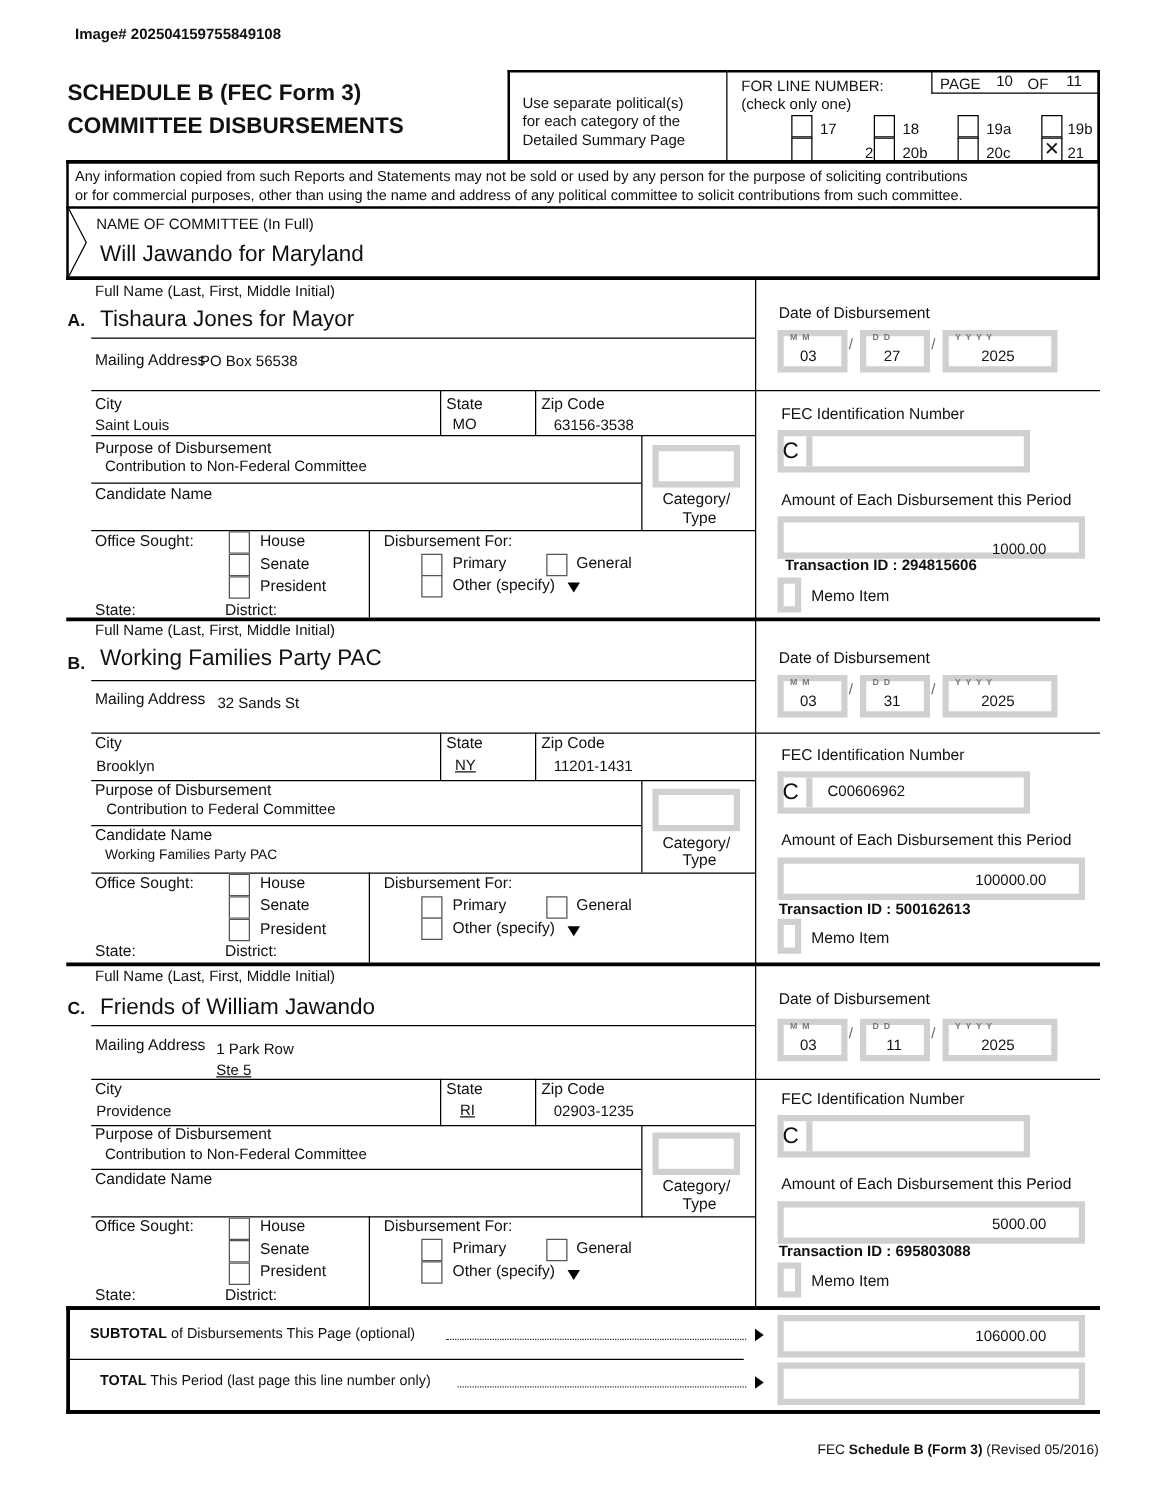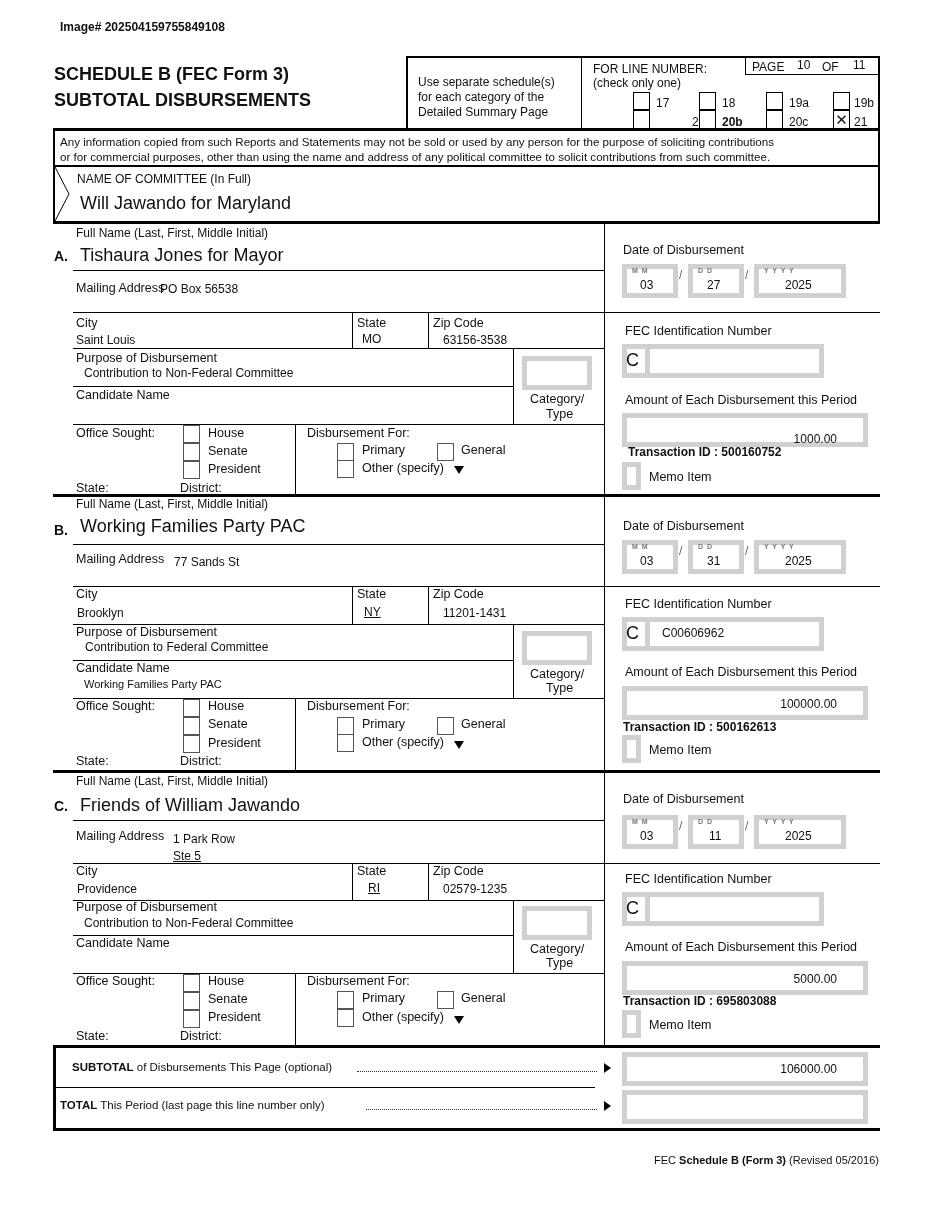--- a/index.html
+++ b/index.html
@@ -20,24 +20,24 @@
   .dots { position:absolute; border-bottom:1px dotted #333; height:0; }
   .arrow { position:absolute; width:0; height:0; border-top:5px solid transparent; border-bottom:5px solid transparent; border-left:7px solid #000; }
   .downtri { position:absolute; width:0; height:0; border-left:5px solid transparent; border-right:5px solid transparent; border-top:8px solid #000; }
 </style>
 </head>
 <body>
 
 <div class="t" style="left:60px;top:20px;font-size:12px;font-weight:bold;">Image# 202504159755849108</div>
 
 <div class="t" style="left:54px;top:64px;font-size:18px;font-weight:bold;">SCHEDULE B  (FEC Form 3)</div>
-<div class="t" style="left:54px;top:90px;font-size:18px;font-weight:bold;">SUBTOTAL DISBURSEMENTS</div>
+<div class="t" style="left:54px;top:90px;font-size:18px;font-weight:bold;">COMMITTEE DISBURSEMENTS</div>
 
 <div class="box" style="left:406px;top:56px;width:176px;height:74px;border-width:2px 1px 0 2px;"></div>
-<div class="t small" style="left:418px;top:75px;">Use separate schedule(s)</div>
+<div class="t small" style="left:418px;top:75px;">Use separate political(s)</div>
 <div class="t small" style="left:418px;top:90px;">for each category of the</div>
 <div class="t small" style="left:418px;top:105px;">Detailed Summary Page</div>
 
 <div class="box" style="left:582px;top:56px;width:298px;height:74px;border-width:2px 2px 0 0;"></div>
 <div class="t small" style="left:593px;top:62px;">FOR LINE NUMBER:</div>
 <div class="t small" style="left:593px;top:76px;">(check only one)</div>
 <div class="box" style="left:745px;top:56px;width:135px;height:19px;border-width:0 0 1px 1px;"></div>
 <div class="t small" style="left:752px;top:60px;">PAGE</div>
 <div class="t small" style="left:797px;top:58px;">10</div>
 <div class="t small" style="left:822px;top:60px;">OF</div>
@@ -48,21 +48,21 @@
 <div class="cb" style="left:699px;top:92px;border-color:#000;"></div>
 <div class="t small" style="left:722px;top:96px;">18</div>
 <div class="cb" style="left:766px;top:92px;border-color:#000;"></div>
 <div class="t small" style="left:789px;top:96px;">19a</div>
 <div class="cb" style="left:833px;top:92px;border-color:#000;"></div>
 <div class="t small" style="left:854px;top:96px;">19b</div>
 
 <div class="cb" style="left:633px;top:110px;border-color:#000;border-bottom:none;"></div>
 <div class="t small" style="left:692px;top:115px;">20a</div>
 <div class="cb" style="left:699px;top:110px;border-color:#000;border-bottom:none;"></div>
-<div class="t small" style="left:722px;top:115px;font-weight:bold;">20b</div>
+<div class="t small" style="left:722px;top:115px;">20b</div>
 <div class="cb" style="left:766px;top:110px;border-color:#000;border-bottom:none;"></div>
 <div class="t small" style="left:789px;top:115px;">20c</div>
 <div class="cb" style="left:833px;top:110px;border-color:#000;border-bottom:none;text-align:center;font-size:15px;line-height:18px;">✕</div>
 <div class="t small" style="left:854px;top:115px;">21</div>
 
 <div class="abs" style="left:53px;top:128px;width:827px;height:3px;background:#000;"></div>
 <div class="vline" style="left:53px;top:128px;height:96px;width:2px;"></div>
 <div class="vline" style="left:878px;top:56px;height:168px;width:2px;"></div>
 
 <div class="t" style="left:60px;top:135px;font-size:11.6px;">Any information copied from such Reports and Statements may not be sold or used by any person for the purpose of soliciting contributions</div>
@@ -139,33 +139,33 @@
 
   <div class="t label" style="left:625px;top:324px;">FEC Identification Number</div>
   <div class="gbox" style="left:622px;top:344px;width:202px;height:34px;"></div>
   <div class="vline" style="left:645px;top:349px;height:24px;width:5px;background:#cfd1d1;"></div>
   <div class="t" style="left:626px;top:350px;font-size:18px;">C</div>
   <div class="t val" style="left:662px;top:353px;"></div>
 
   <div class="t label" style="left:625px;top:393px;">Amount of Each Disbursement this Period</div>
   <div class="gbox" style="left:622px;top:413px;width:246px;height:34px;"></div>
   <div class="t val" style="left:600px;top:432px;width:237px;text-align:right;">1000.00</div>
-  <div class="t" style="left:628px;top:445px;font-size:12px;font-weight:bold;"><span>Transaction ID : </span><span>500160752</span></div>
+  <div class="t" style="left:628px;top:445px;font-size:12px;font-weight:bold;"><span>Transaction ID : </span><span>294815606</span></div>
   <div class="gbox" style="left:622px;top:462px;width:19px;height:28px;"></div>
   <div class="t label" style="left:649px;top:470px;">Memo Item</div>
 </div>
 <div class="hline" style="left:53px;top:494px;width:827px;height:3px;"></div>
 
 <div>
   <div class="t" style="left:76px;top:497px;font-size:12px;">Full Name (Last, First, Middle Initial)</div>
   <div class="t sect" style="left:54px;top:522px;">B.</div>
   <div class="t big" style="left:80px;top:516px;">Working Families Party PAC</div>
   <div class="hline" style="left:73px;top:544px;width:531px;"></div>
   <div class="t label" style="left:76px;top:552px;">Mailing Address</div>
-  <div class="t val" style="left:174px;top:555px;">77 Sands St</div>
+  <div class="t val" style="left:174px;top:555px;">32 Sands St</div>
   <div class="hline" style="left:73px;top:586px;width:807px;"></div>
   <div class="t label" style="left:76px;top:587px;">City</div>
   <div class="t val" style="left:77px;top:606px;">Brooklyn</div>
   <div class="vline" style="left:352px;top:586px;height:38px;"></div>
   <div class="t label" style="left:357px;top:587px;">State</div>
   <div class="t val" style="left:364px;top:605px;text-decoration:underline;">NY</div>
   <div class="vline" style="left:428px;top:586px;height:38px;"></div>
   <div class="t label" style="left:433px;top:587px;">Zip Code</div>
   <div class="t val" style="left:443px;top:606px;">11201-1431</div>
   <div class="hline" style="left:73px;top:624px;width:531px;"></div>
@@ -235,21 +235,21 @@
   <div class="t val" style="left:173px;top:832px;">1 Park Row</div>
   <div class="t val" style="left:173px;top:849px;text-decoration:underline;">Ste 5</div>
   <div class="hline" style="left:73px;top:863px;width:807px;"></div>
   <div class="t label" style="left:76px;top:864px;">City</div>
   <div class="t val" style="left:77px;top:882px;">Providence</div>
   <div class="vline" style="left:352px;top:863px;height:38px;"></div>
   <div class="t label" style="left:357px;top:864px;">State</div>
   <div class="t val" style="left:368px;top:881px;text-decoration:underline;">RI</div>
   <div class="vline" style="left:428px;top:863px;height:38px;"></div>
   <div class="t label" style="left:433px;top:864px;">Zip Code</div>
-  <div class="t val" style="left:443px;top:882px;">02579-1235</div>
+  <div class="t val" style="left:443px;top:882px;">02903-1235</div>
   <div class="hline" style="left:73px;top:900px;width:531px;"></div>
   <div class="t label" style="left:76px;top:900px;">Purpose of Disbursement</div>
   <div class="t val" style="left:84px;top:916px;">Contribution to Non-Federal Committee</div>
   <div class="vline" style="left:513px;top:900px;height:74px;"></div>
   <div class="gbox" style="left:522px;top:906px;width:70px;height:34px;"></div>
   <div class="t label" style="left:530px;top:942px;">Category/</div>
   <div class="t label" style="left:546px;top:956px;">Type</div>
   <div class="hline" style="left:73px;top:935px;width:440px;"></div>
   <div class="t label" style="left:76px;top:936px;">Candidate Name</div>
   <div class="t val" style="left:84px;top:953px;"></div>
@@ -305,19 +305,19 @@
 <div class="hline" style="left:53px;top:1128px;width:827px;height:3px;"></div>
 
 <div class="t" style="left:72px;top:1061px;font-size:11.5px;"><b>SUBTOTAL</b><span> of Disbursements This Page (optional)</span></div>
 <div class="dots" style="left:357px;top:1071px;width:240px;"></div>
 <div class="arrow" style="left:604px;top:1063px;"></div>
 <div class="gbox" style="left:622px;top:1052px;width:246px;height:34px;"></div>
 <div class="t val" style="left:600px;top:1062px;width:237px;text-align:right;">106000.00</div>
 
 <div class="hline" style="left:55px;top:1087px;width:540px;"></div>
 
-<div class="t" style="left:60px;top:1099px;font-size:11.5px;"><b>TOTAL</b><span> This Period (last page this line number only)</span></div>
+<div class="t" style="left:80px;top:1099px;font-size:11.5px;"><b>TOTAL</b><span> This Period (last page this line number only)</span></div>
 <div class="dots" style="left:366px;top:1109px;width:231px;"></div>
 <div class="arrow" style="left:604px;top:1101px;"></div>
 <div class="gbox" style="left:622px;top:1090px;width:246px;height:34px;"></div>
 <div class="t val" style="left:600px;top:1100px;width:237px;text-align:right;"></div>
 
 <div class="t" style="left:654px;top:1154px;font-size:11px;"><span>FEC </span><b>Schedule B (Form 3)</b><span> (Revised 05/2016)</span></div>
 
 </body></html>

